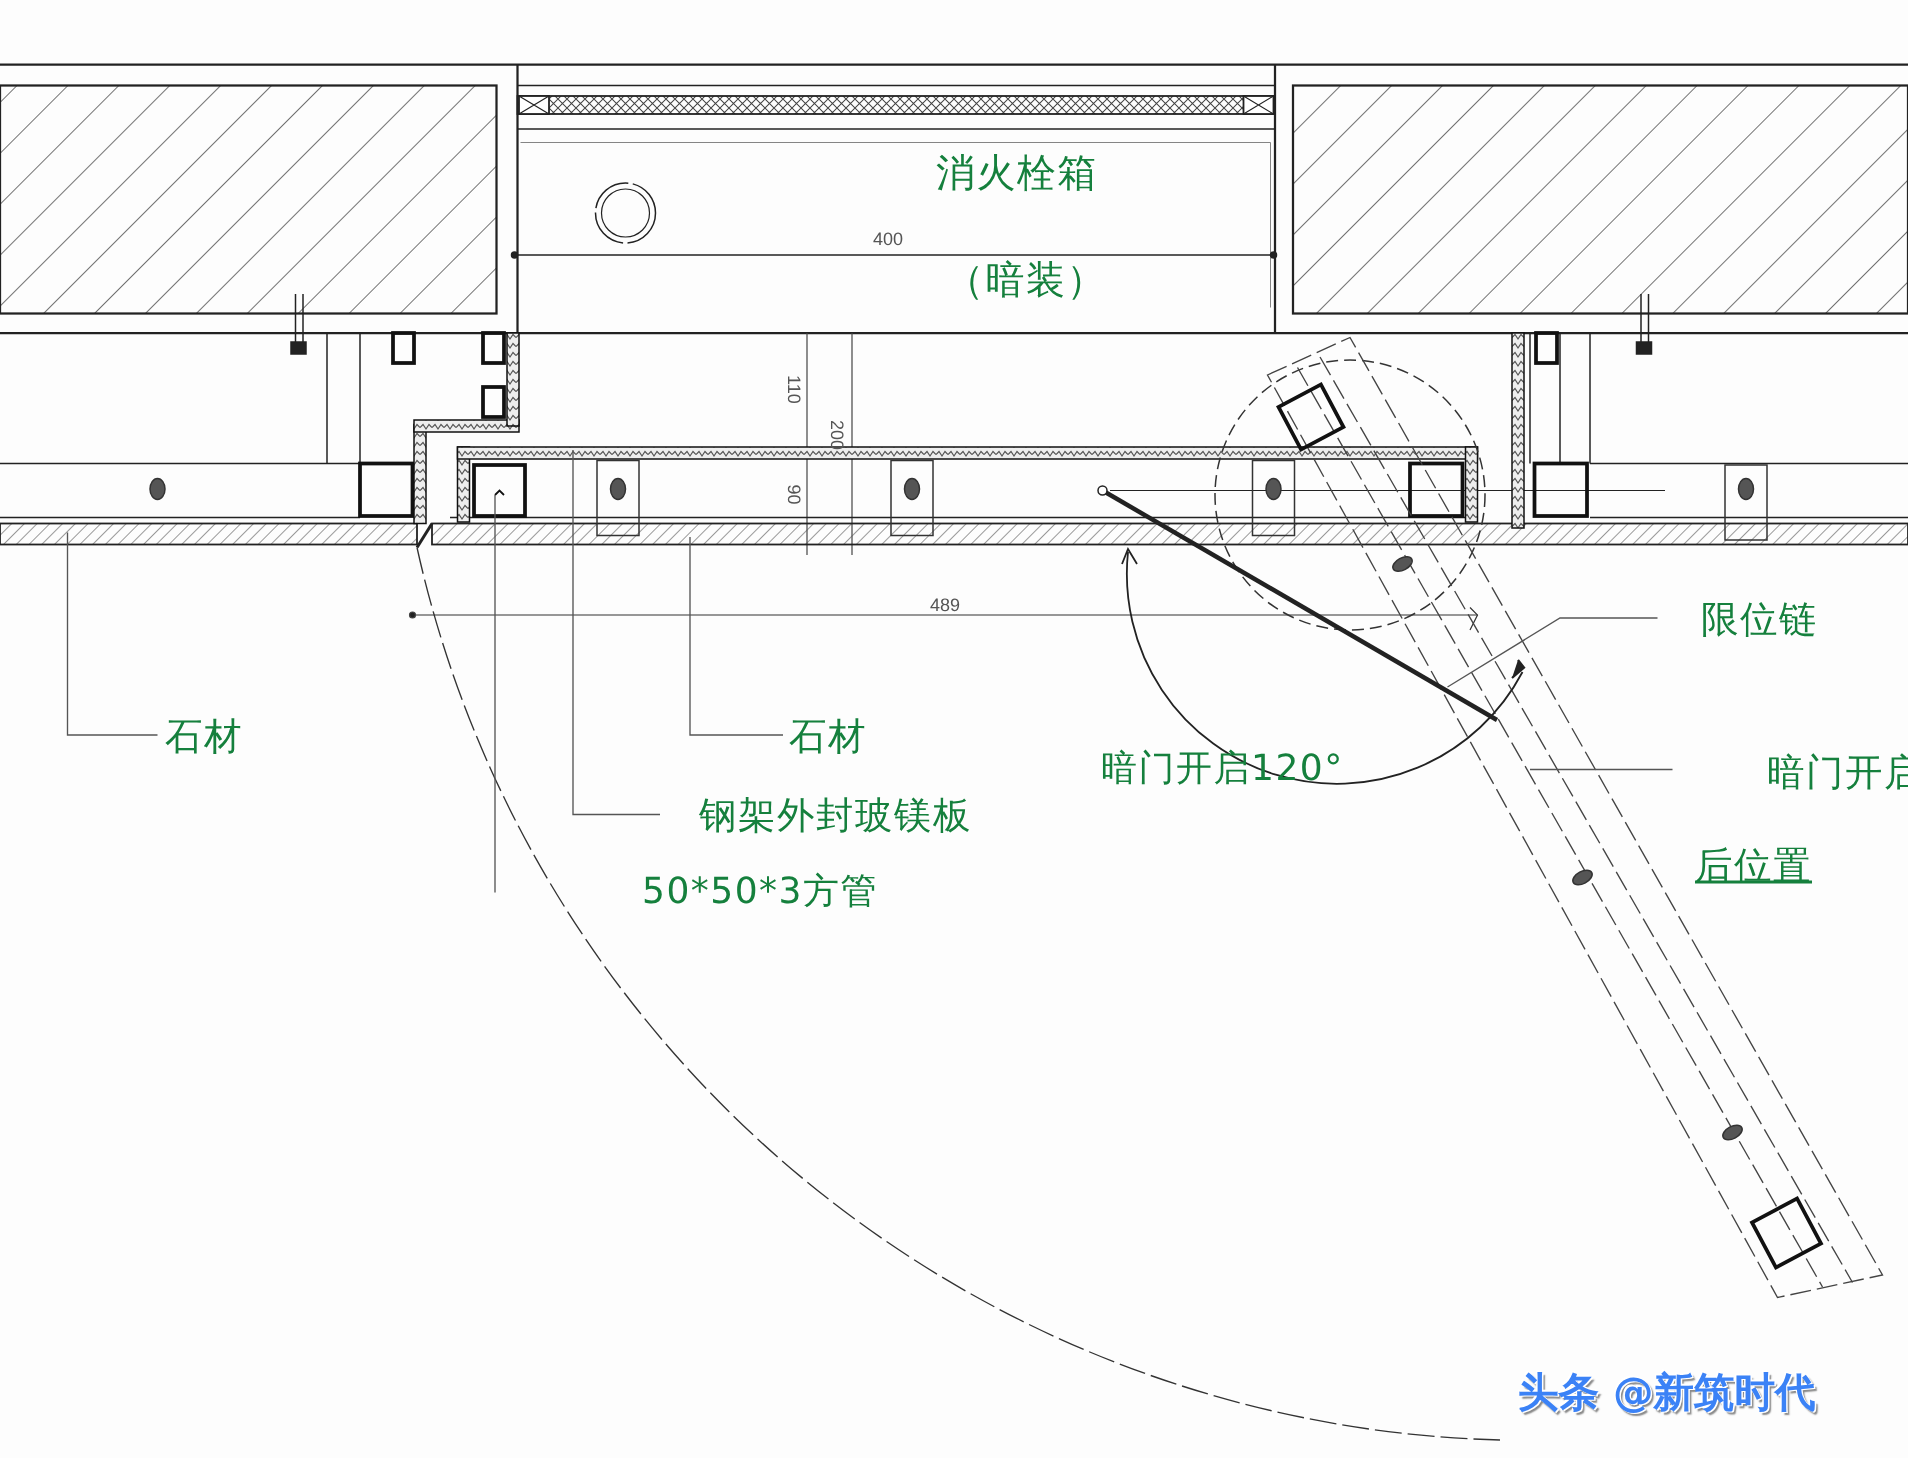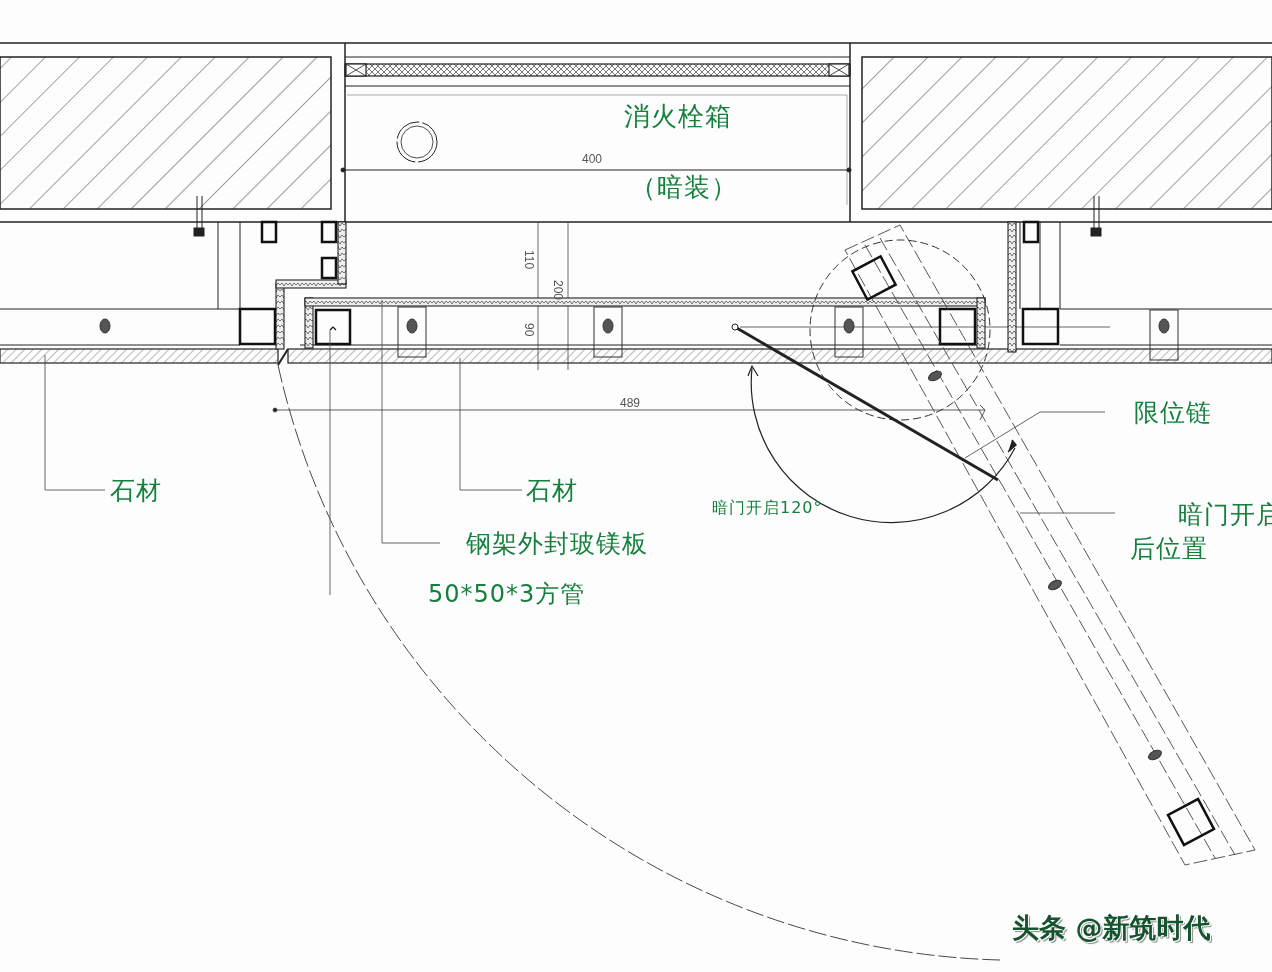--- a/index.html
+++ b/index.html
@@ -1,21 +1,21 @@
 <!DOCTYPE html>
 <html><head>
 <meta charset="utf-8">
 <style>
   html, body { margin: 0; padding: 0; background: #fdfdfd; }
   body { width: 1272px; height: 972px; overflow: hidden; position: relative; font-family: "DejaVu Sans", sans-serif; }
   #canvas { position: absolute; left: 0; top: 0; }
   .lbl { position: absolute; color: #15803d; font-family: "DejaVu Sans", sans-serif; font-size: 25px; line-height: 1; white-space: nowrap; letter-spacing: 1px; }
   .dim { position: absolute; color: #555; font-family: "Liberation Sans", sans-serif; font-size: 12px; line-height: 1; white-space: nowrap; }
   .dim.rot { transform: rotate(90deg); transform-origin: left top; }
-  .watermark { position: absolute; color: #14532d; font-family: "DejaVu Sans", sans-serif; font-size: 27px; font-weight: bold; text-shadow: 1px 1px 0 #fff, -1px -1px 0 #fff, 2px 2px 1px #888; white-space: nowrap; }
+  .watermark { position: absolute; color: #3b82f6; font-family: "DejaVu Sans", sans-serif; font-size: 27px; font-weight: bold; text-shadow: 1px 1px 0 #fff, -1px -1px 0 #fff, 2px 2px 1px #888; white-space: nowrap; }
 </style>
 </head>
 <body>
 
 <svg id="canvas" width="1272" height="972" viewBox="0 0 1272 972" xmlns="http://www.w3.org/2000/svg">
   <defs>
     <pattern id="hatchWide" patternUnits="userSpaceOnUse" width="24" height="24" patternTransform="rotate(45)">
       <line x1="0" y1="0" x2="0" y2="24" stroke="#444" stroke-width="1"></line>
     </pattern>
     <pattern id="hatchFine" patternUnits="userSpaceOnUse" width="6" height="6" patternTransform="rotate(45)">
@@ -174,17 +174,17 @@
 <div class="dim rot" style="left:535px; top:250px;">110</div>
 <div class="dim rot" style="left:564px; top:280px;">200</div>
 <div class="dim rot" style="left:535px; top:323px;">90</div>
 <div class="dim" style="left:620px; top:397px;">489</div>
 
 <div class="lbl" style="left:110px; top:478px;">石材</div>
 <div class="lbl" style="left:526px; top:478px;">石材</div>
 <div class="lbl" style="left:446px; top:531px;margin-left:20px;">钢架外封玻镁板</div>
 <div class="lbl" style="left:400px; top:582px; font-size:24px;margin-left:28px;">50*50*3方管</div>
 <div class="lbl" style="left:1134px; top:400px;">限位链</div>
-<div class="lbl" style="left:712px; top:500px; font-size:16px;">暗门开启120°</div>
+<div class="lbl" style="left:734px; top:500px; font-size:24px;">暗门开启120°</div>
 <div class="lbl" style="left:1178px; top:502px;">暗门开启</div>
-<div class="lbl" style="left:1130px; top:536px;">后位置</div>
+<div class="lbl" style="left:1130px; top:564px;text-decoration:underline;">后位置</div>
 
 <div class="watermark" style="left:1012px; top:910px;">头条 @新筑时代</div>
 
 </body></html>

